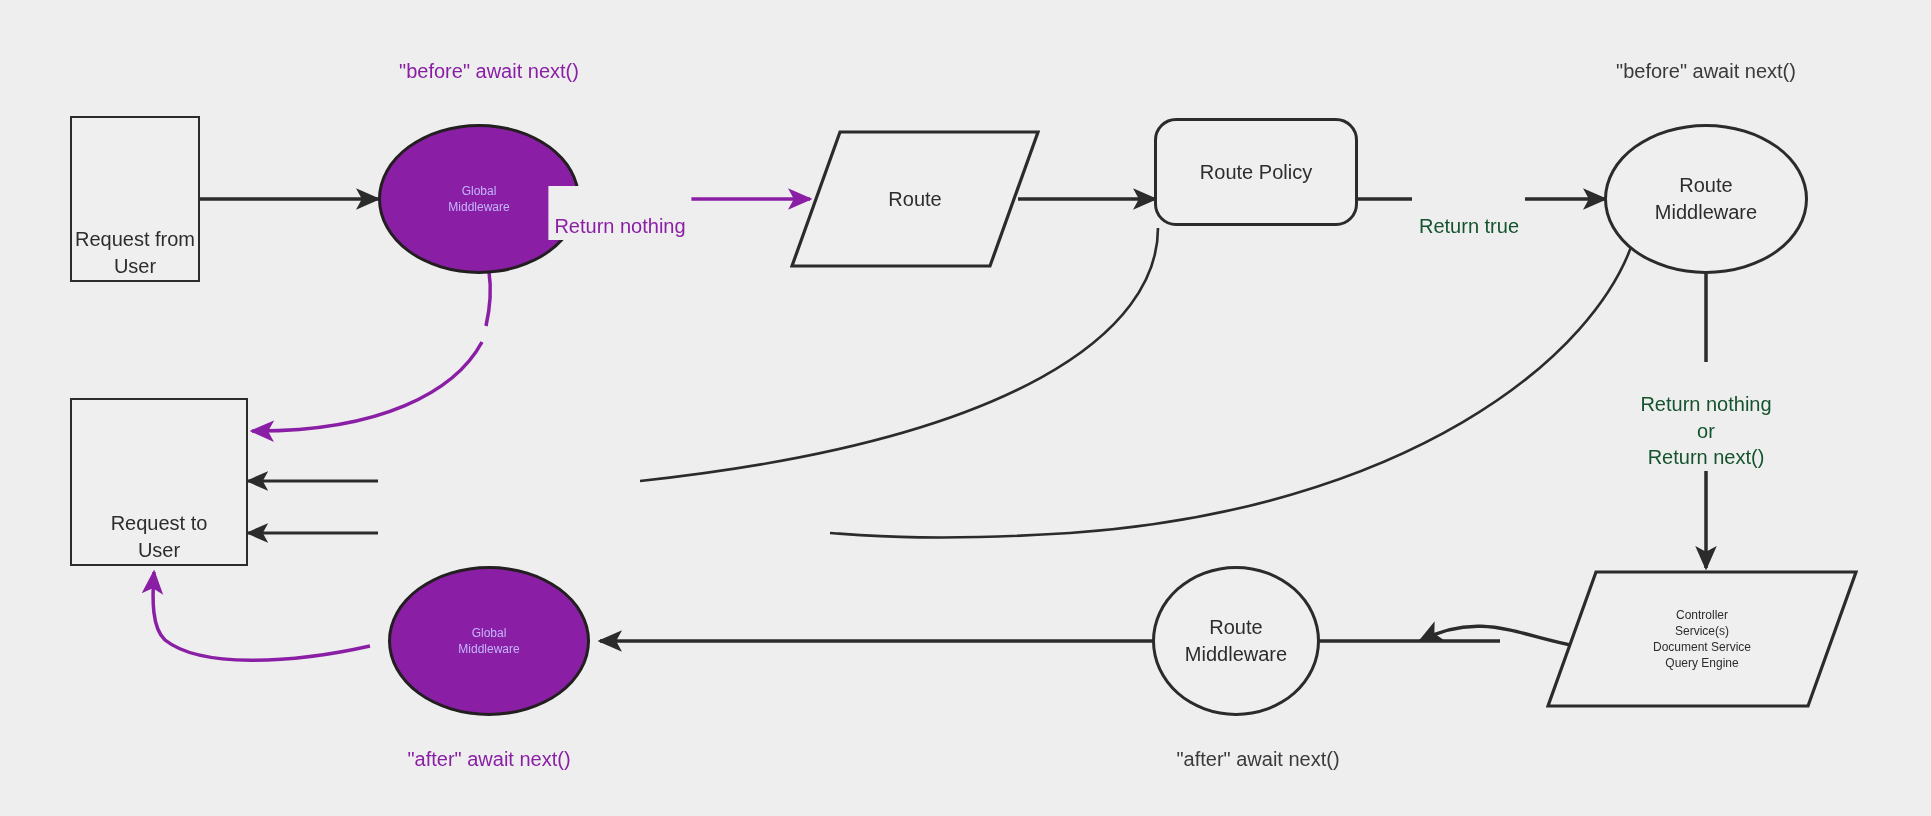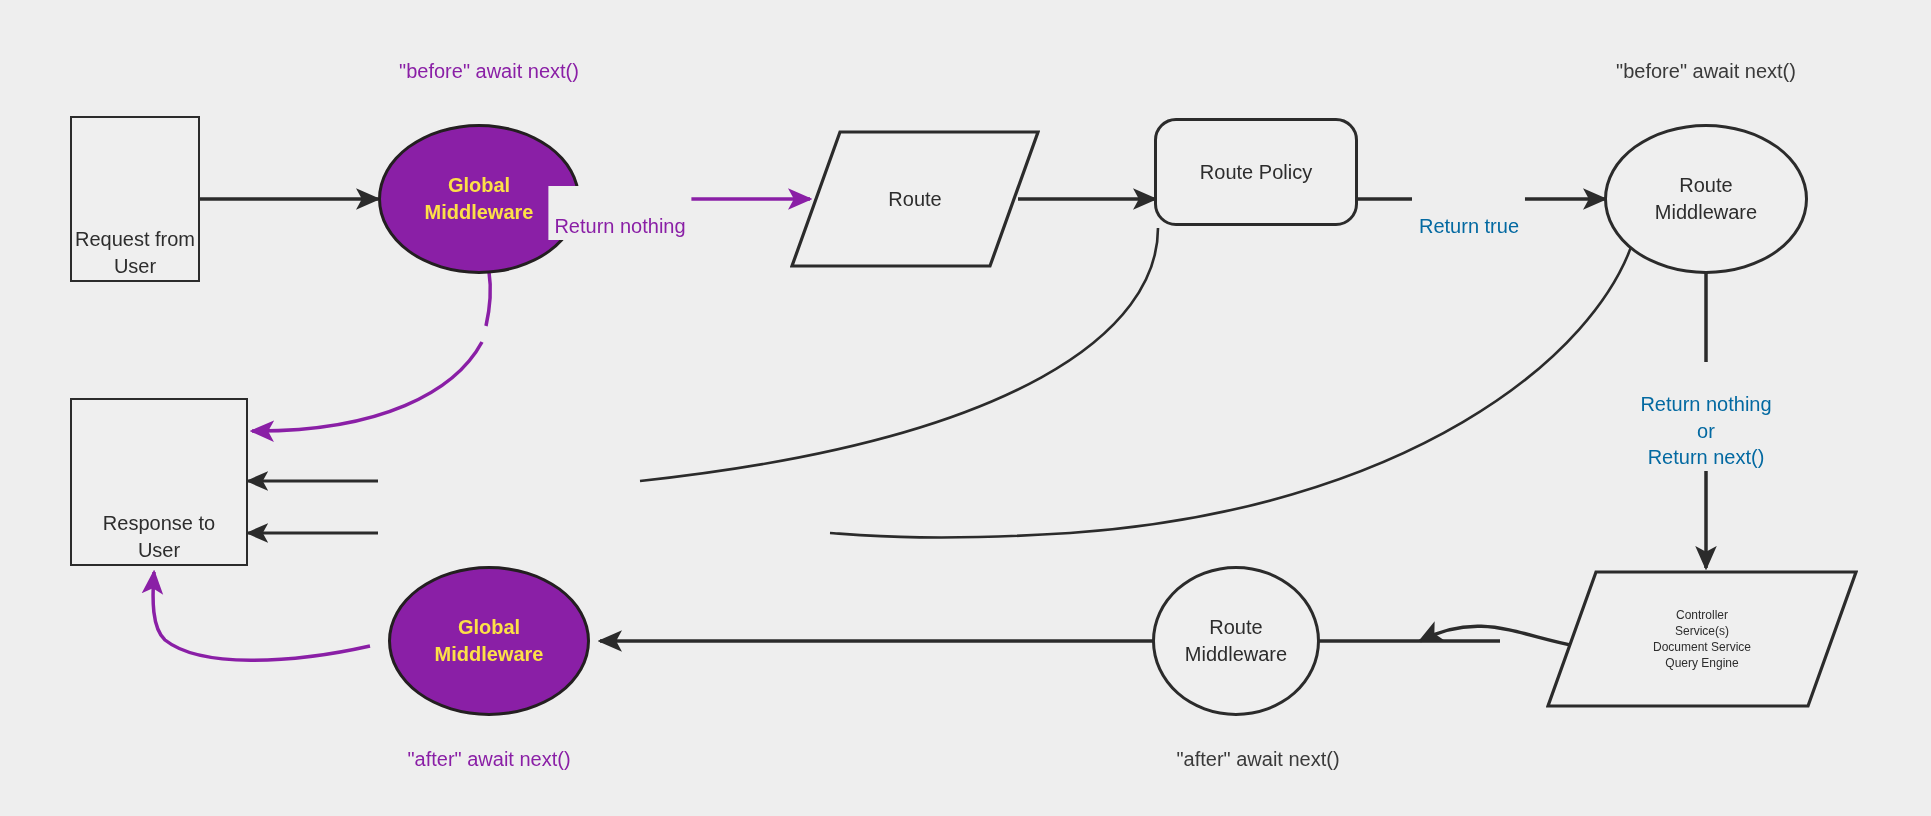--- a/index.html
+++ b/index.html
@@ -50,23 +50,23 @@
   .ellipse-node {
     border: 3px solid #2b2b2b;
     background: #efefef;
     color: #2d2d2d;
     font-size: 20px;
     border-radius: 50%;
   }
   .ellipse-purple {
     border: 3.5px solid #231f20;
     background: #8A1FA6;
-    color: #fde047;
-    font-size: 20px;
-    font-weight: bold;
+    color: #c4b5fd;
+    font-size: 12px;
+    font-weight: normal;
     border-radius: 50%;
   }
   .para-wrap {
     position: absolute;
   }
   .para-text {
     position: absolute;
     left: 0; top: 0;
     width: 100%; height: 100%;
     display: flex;
@@ -75,21 +75,21 @@
     text-align: center;
     color: #2d2d2d;
     font-size: 20px;
     line-height: 1.34;
     white-space: pre-line;
     pointer-events: none;
   }
   .edge-label {
     position: absolute;
     font-size: 20px;
-    color: #0369a1;
+    color: #14532d;
     white-space: pre-line;
     text-align: center;
     background: #eeeeee;
     line-height: 1.34;
   }
   .edge-label.purple {
     color: #8A1FA6;
   }
   .anno {
     position: absolute;
@@ -184,21 +184,21 @@
     <span class="node-label">Route
 Middleware</span>
   </div>
 
   <div class="node ellipse-purple" style="left:388px; top:566px; width:202px; height:150px;">
     <span class="node-label">Global
 Middleware</span>
   </div>
 
   <div class="node rect-node" style="left:70px; top:398px; width:178px; height:168px;">
-    <span class="node-label">Response to
+    <span class="node-label">Request to
 User</span>
   </div>
 
   <div class="edge-label purple" style="left:620px; top:186px; transform:translateX(-50%); padding:0 6px;">
     <span>Return nothing</span>
   </div>
 
 
   <div class="edge-label" style="left:1469px; top:186px; transform:translateX(-50%); padding:0 6px;">
     <span>Return true</span>

